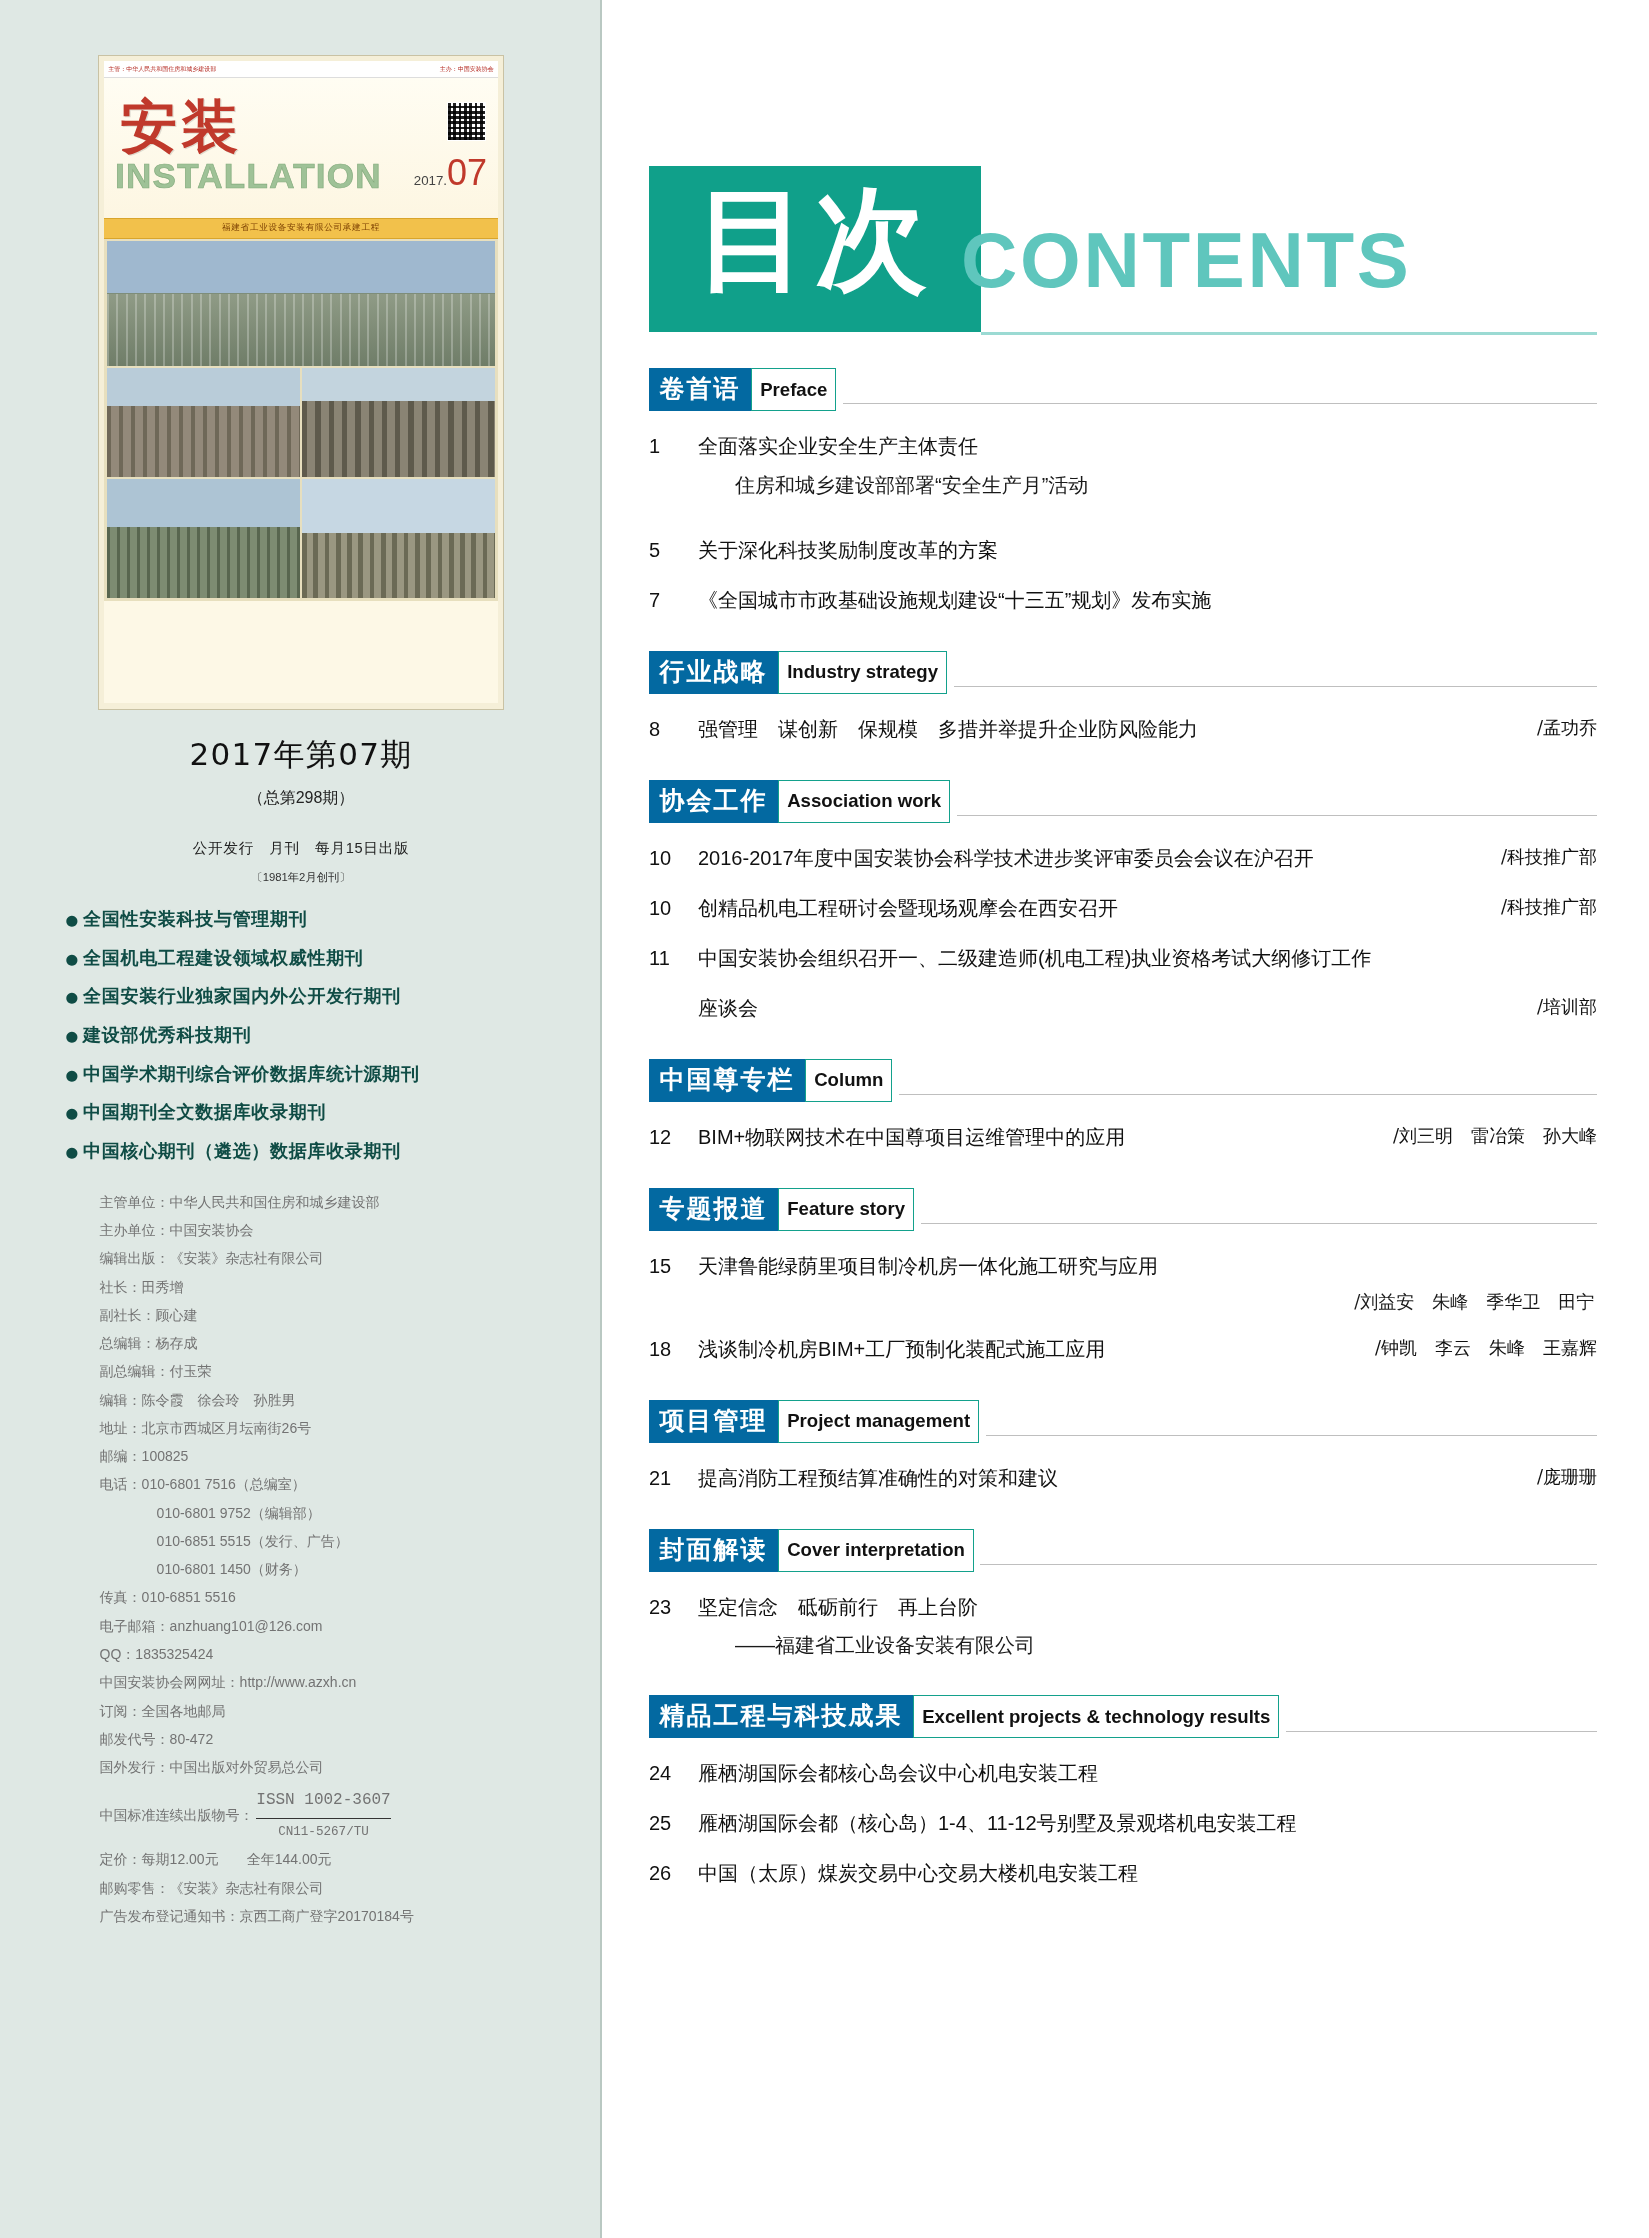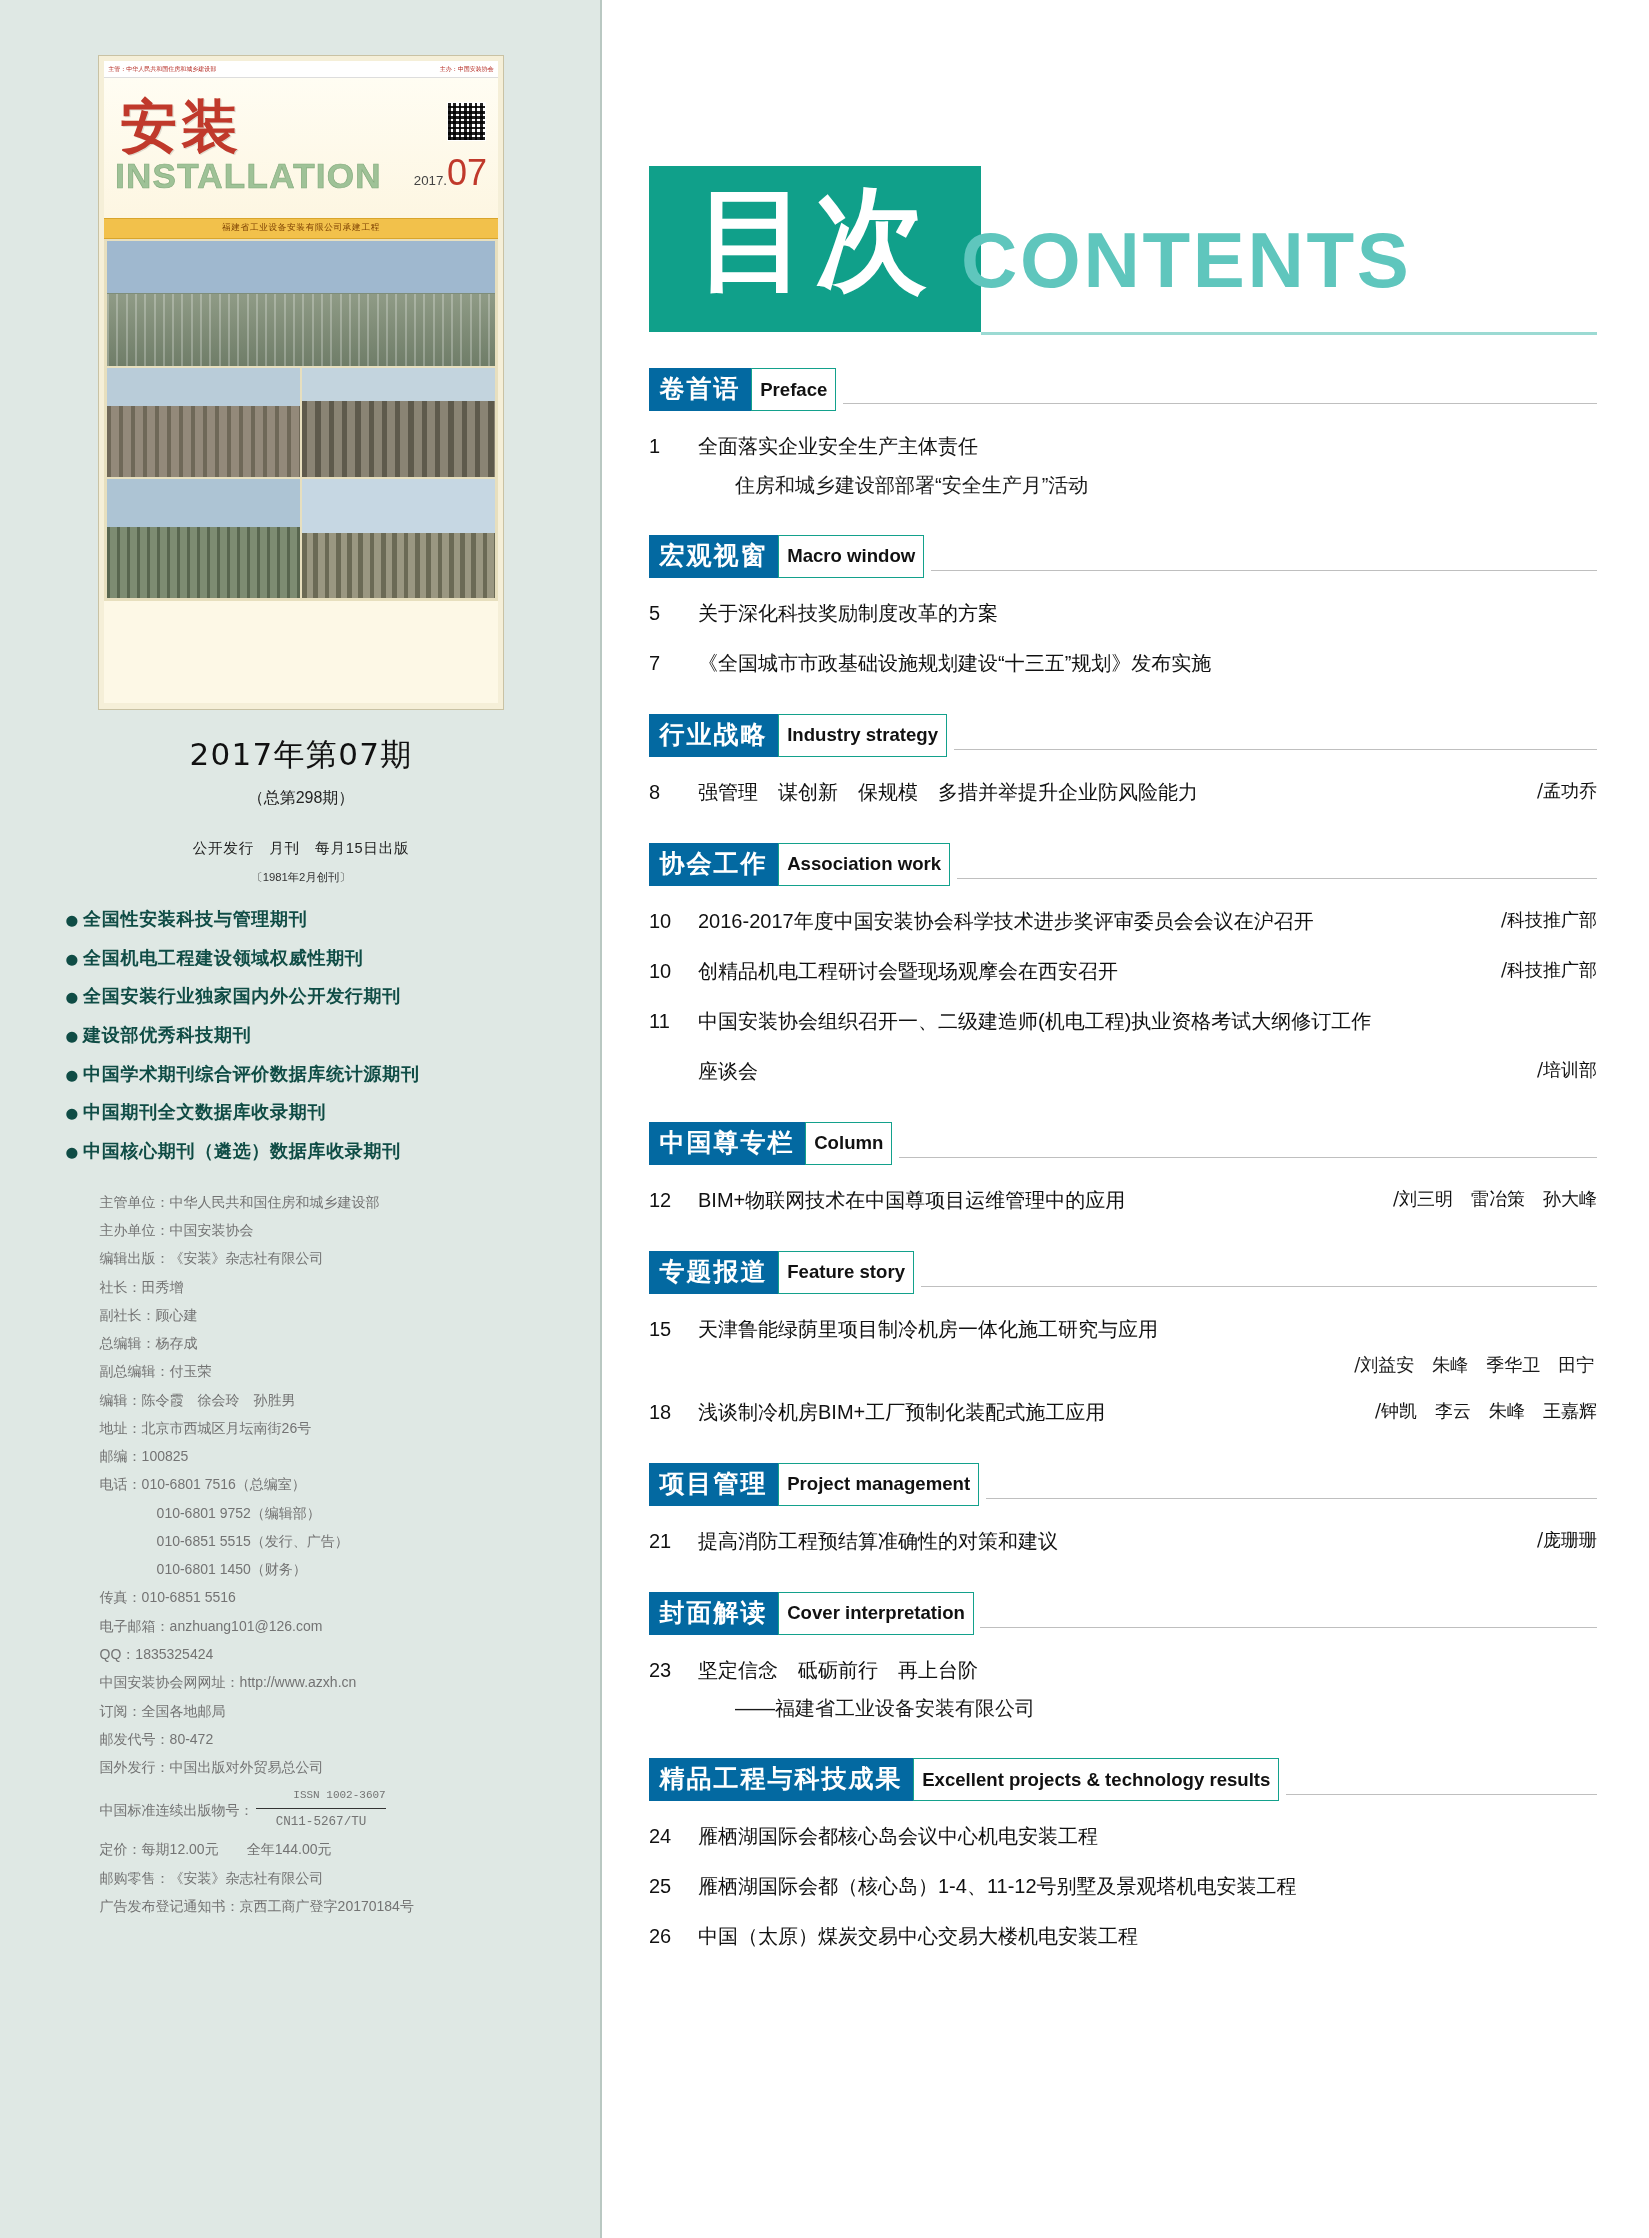--- a/index.html
+++ b/index.html
@@ -128,21 +128,21 @@
     font-size:18px; color:#0f4c45; margin-bottom:14.6px;
     font-family:"DejaVu Serif", serif; font-weight:bold; letter-spacing:0.7px;
   }
   .bullet .dot{ color:#0f4c45; margin-right:4px; font-size:14.6px;}
 
   .imprint{ margin-top:25px; padding-left:73px; font-size:14px; line-height:2.02; color:#737373; }
   .imprint .ind { padding-left:57px; }
   .issn-wrap{ display:flex; align-items:center; margin-top:2.7px;}
   .issn-label{ white-space:nowrap; }
   .issn-box{ margin-left:2.7px; }
-  .issn-top{ font-family:"Liberation Mono", monospace; font-size:11px; text-align:center; padding-bottom:1.3px;margin-left:37px;}
+  .issn-top{ font-family:"Liberation Mono", monospace; font-size:16px; text-align:center; padding-bottom:1.3px;}
   .issn-bot{ font-family:"Liberation Mono", monospace; font-size:12.6px; text-align:center; border-top:0.7px solid #333; padding-top:1.3px;}
 
   
   .right-panel{
     flex:1;
     padding: 166px 53px 0 47px;
     position:relative;
   }
   .contents-head{ position:relative; height:166px; }
   .mu-ji{
@@ -303,25 +303,20 @@
         <span class="sec-rule"></span>
       </div>
       <div class="entry">
         <span class="pg">1</span>
         <span class="ti">全面落实企业安全生产主体责任</span>
       </div>
       <div class="sub-line indent2">住房和城乡建设部部署“安全生产月”活动</div>
     </div>
 
     <div class="section">
-      <div class="sec-head">
-        <span class="sec-cn">宏观视窗</span>
-        <span class="sec-en">Macro window</span>
-        <span class="sec-rule"></span>
-      </div>
       <div class="entry">
         <span class="pg">5</span>
         <span class="ti">关于深化科技奖励制度改革的方案</span>
       </div>
       <div class="entry">
         <span class="pg">7</span>
         <span class="ti">《全国城市市政基础设施规划建设“十三五”规划》发布实施</span>
       </div>
     </div>
 

